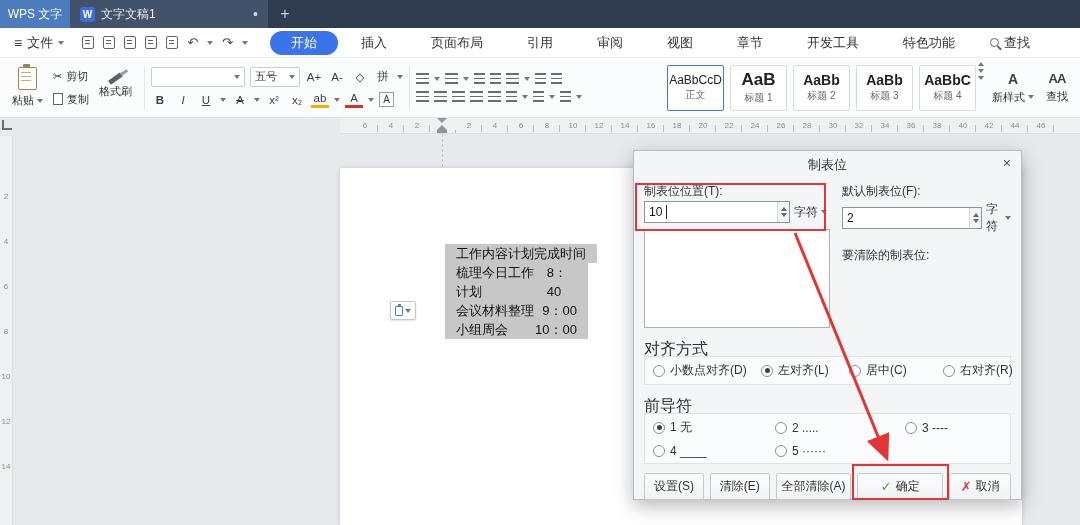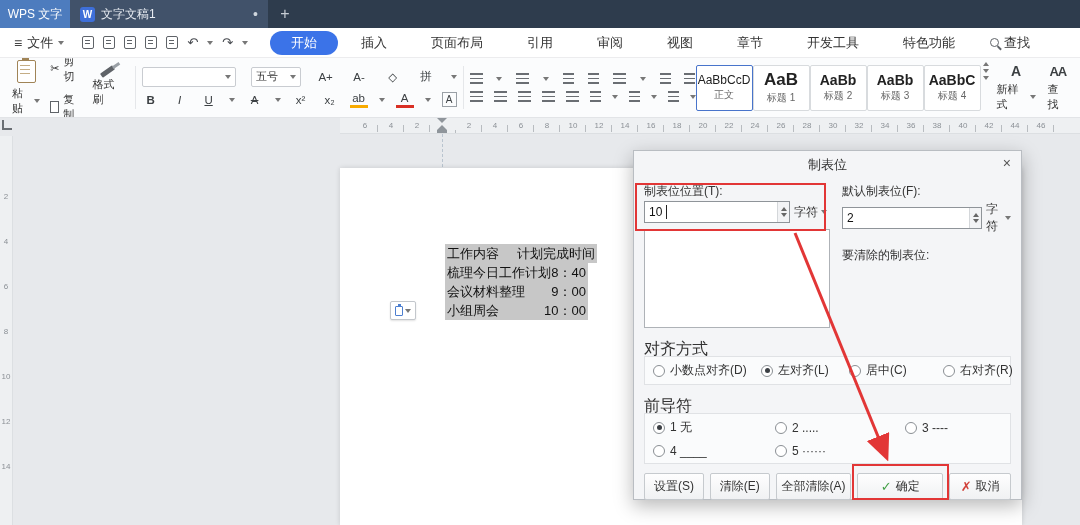--- a/index.html
+++ b/index.html
@@ -39,36 +39,36 @@
   .ic-clip{width:19px;height:23px;border:1.5px solid #a08457;border-radius:2px;background:#fff;position:relative;}
   .ic-clip::before{content:"";position:absolute;left:4px;top:-4px;width:7px;height:4px;background:#a08457;border-radius:1px;}
   .ic-clip::after{content:"";position:absolute;left:2px;top:4px;width:10px;height:1.3px;background:#c9b underline;background:#c5ad85;box-shadow:0 4px 0 #c5ad85,0 8px 0 #c5ad85;}
   .stackcol{display:flex;flex-direction:column;justify-content:center;gap:6px;}
   .smallbtn{display:flex;align-items:center;gap:4px;font-size:11px;color:#333;cursor:pointer;padding:1px 4px;}
   .ic-copy{width:10px;height:12px;border:1.2px solid #5f6368;position:relative;background:#fff;}
   .ic-copy::after{content:"";position:absolute;left:2px;top:-3px;width:10px;height:12px;border:1.2px solid #5f6368;background:#fff;z-index:-1;}
   .ic-brush{width:15px;height:5px;background:#5f6368;border-radius:1px;transform:rotate(-35deg);position:relative;}
   .ic-brush::after{content:"";position:absolute;right:-7px;top:1px;width:8px;height:2.5px;background:#9aa0a6;}
   .fontgrp{display:flex;flex-direction:column;justify-content:center;gap:4px;}
-  .frow{display:flex;align-items:center;gap:11px;justify-content:space-between;}
+  .frow{display:flex;align-items:center;gap:5px;}
   .combo{height:20px;border:1px solid #c9ccd1;background:#fff;border-radius:2px;display:flex;align-items:center;justify-content:space-between;padding:0 4px;font-size:11px;cursor:pointer;}
   .combo.fname{width:94px;}
   .combo.fsize{width:50px;}
   .tb{min-width:18px;height:18px;display:flex;align-items:center;justify-content:center;font-size:11.5px;color:#3c4043;cursor:pointer;padding:0 1px;}
   .tb.b{font-weight:bold;}
   .tb.i{font-style:italic;}
   .tb.u{text-decoration:underline;}
   .tb.strike{text-decoration:line-through;}
   .tb.fc{border-bottom:3px solid #d93025;height:16px;}
   .tb.hl{border-bottom:3px solid #f9ab00;height:16px;}
   .tb.cb{border:1px solid #9aa0a6;height:15px;min-width:15px;font-size:10px;}
   .bars{width:13px;height:11px;background:linear-gradient(#6a6e73 0 1.6px,transparent 1.6px 4.6px,#6a6e73 4.6px 6.2px,transparent 6.2px 9.2px,#6a6e73 9.2px 10.8px,transparent 10.8px);cursor:pointer;}
   .bars.short{background:linear-gradient(#6a6e73 0 1.6px,transparent 1.6px 4.6px,#6a6e73 4.6px 6.2px,transparent 6.2px 9.2px,#6a6e73 9.2px 10.8px,transparent 10.8px);width:11px;}
   .parag{display:flex;flex-direction:column;justify-content:center;gap:7px;}
-  .stylegal{display:flex;align-items:center;gap:0;margin-left:auto;}
+  .stylegal{display:flex;align-items:center;gap:6px;margin-left:auto;}
   .style-box{width:57px;height:46px;background:#fff;border:1px solid #d8dbde;border-radius:2px;display:flex;flex-direction:column;align-items:center;justify-content:center;gap:1px;cursor:pointer;}
   .style-box.on{border:1.5px solid #4874cb;}
   .style-box .sample{font-size:12px;color:#222;white-space:nowrap;}
   .style-box:nth-of-type(2) .sample{font-size:17px;font-weight:bold;}
   .style-box:nth-of-type(3) .sample,.style-box:nth-of-type(4) .sample,.style-box:nth-of-type(5) .sample{font-size:14px;font-weight:bold;}
   .style-box .sname{font-size:10px;color:#666;}
   .galscroll{display:flex;flex-direction:column;align-items:center;gap:3px;padding:0 2px;}
   .cup{width:0;height:0;border-left:3.5px solid transparent;border-right:3.5px solid transparent;border-bottom:4px solid #777;}
   .ic-wrench{width:14px;height:3.5px;background:#5f6368;border-radius:2px;transform:rotate(-45deg);position:relative;}
   .ic-wrench::before{content:"";position:absolute;left:-5px;top:-3px;width:8px;height:8px;border:2px solid #5f6368;border-radius:50%;border-right-color:transparent;}
@@ -84,21 +84,21 @@
   .im-top{width:0;height:0;border-left:5px solid transparent;border-right:5px solid transparent;border-top:5px solid #8f959b;}
   .im-bot{width:0;height:0;border-left:5px solid transparent;border-right:5px solid transparent;border-bottom:5px solid #8f959b;margin-top:2px;}
   .im-base{width:10px;height:3px;background:#8f959b;}
   .indent-guide{position:absolute;left:442px;top:134px;height:108px;border-left:1px dashed #b9c4cf;}
   .ruler-v{position:absolute;left:0;top:136px;width:13px;height:389px;background:#eef0f2;border-right:1px solid #dcdfe2;display:flex;flex-direction:column;align-items:center;padding-top:56px;}
   .vn{height:45px;font-size:8px;color:#8b9096;flex:none;}
 
   
   .doc-page{position:absolute;left:340px;top:168px;width:682px;height:357px;background:#fff;box-shadow:0 0 5px rgba(0,0,0,.14);}
   .docblock{position:absolute;left:105px;top:76px;font-size:13px;line-height:19px;color:#111;font-family:"Liberation Serif","DejaVu Serif",serif;}
-  .docline{display:flex;justify-content:space-between;width:152px;background:#c7c7c7;padding:0 2px;}
+  .docline{display:flex;justify-content:space-between;width:152px;background:#c7c7c7;padding:0 11px;}
   .docline:not(:nth-of-type(1)){width:143px;}
   .paste-float{position:absolute;left:50px;top:133px;width:26px;height:19px;background:#fff;border:1px solid #c3c7cc;border-radius:2px;display:flex;align-items:center;justify-content:center;gap:2px;cursor:pointer;box-shadow:0 1px 2px rgba(0,0,0,.12);}
   .mini-clip{width:8px;height:10px;border:1.2px solid #4d7fd0;border-radius:1px;position:relative;}
   .mini-clip::before{content:"";position:absolute;left:1.5px;top:-2.5px;width:3px;height:2px;background:#4d7fd0;}
 
   
   .dialog{position:absolute;left:633px;top:150px;width:389px;height:350px;background:#f4f5f7;border:1px solid #b9bdc2;box-shadow:0 6px 18px rgba(0,0,0,.28);z-index:10;}
   .dlg-title{height:28px;display:flex;align-items:center;justify-content:center;font-size:13px;color:#333;position:relative;}
   .dlg-close{position:absolute;right:10px;top:5px;font-size:14px;color:#555;cursor:pointer;line-height:1;}
   .dlg-body{padding:4px 10px 0 10px;}

